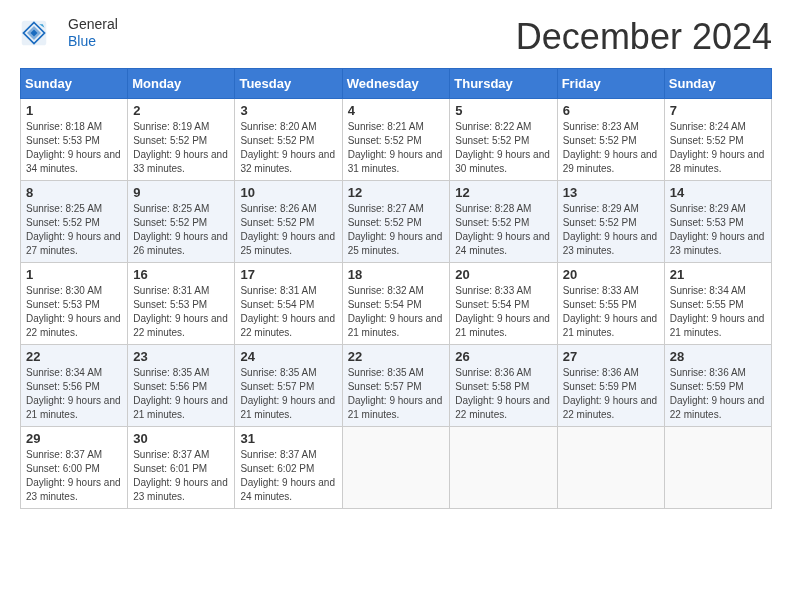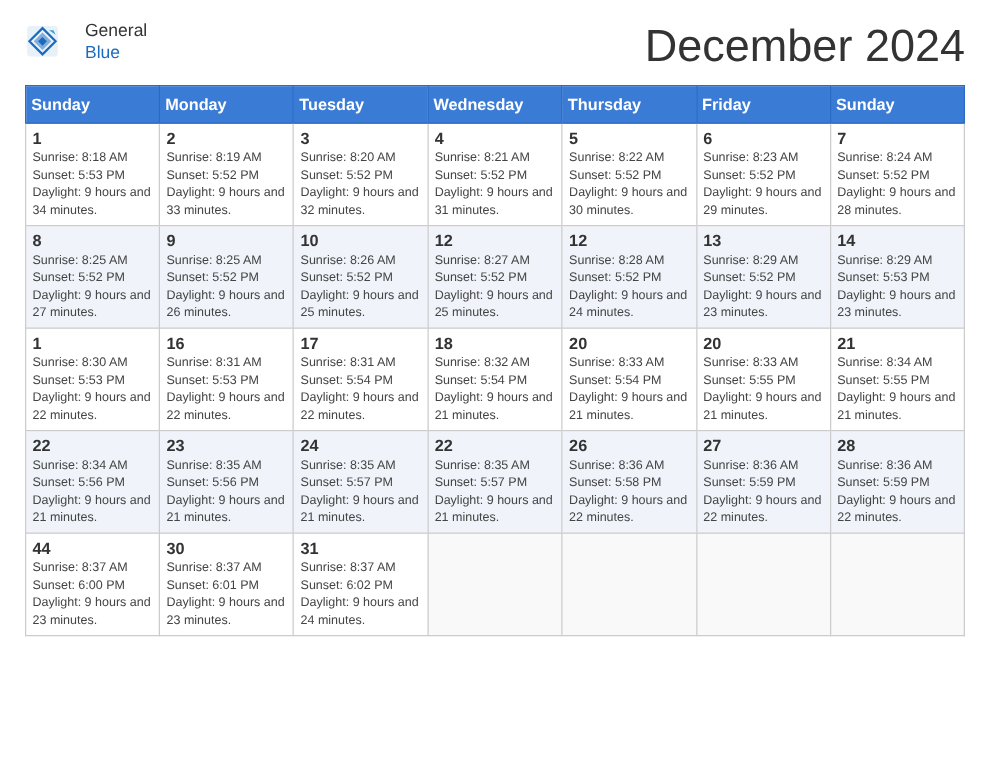--- a/index.html
+++ b/index.html
@@ -349,21 +349,21 @@
         <span class="day-num">28</span>
         <div class="day-info">
           Sunrise: 8:36 AM<br>
           Sunset: 5:59 PM<br>
           Daylight: 9 hours and 22 minutes.
         </div>
       </td>
       </tr>
       <tr>
         <td>
-        <span class="day-num">44</span>
+        <span class="day-num">29</span>
         <div class="day-info">
           Sunrise: 8:37 AM<br>
           Sunset: 6:00 PM<br>
           Daylight: 9 hours and 23 minutes.
         </div>
       </td>
         <td>
         <span class="day-num">30</span>
         <div class="day-info">
           Sunrise: 8:37 AM<br>

